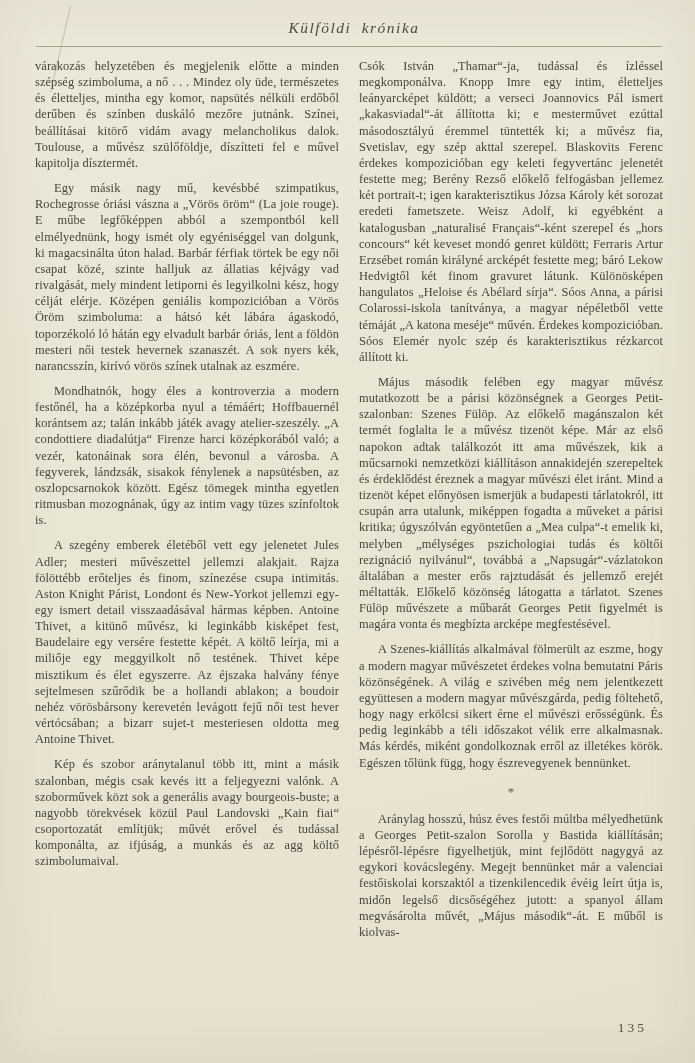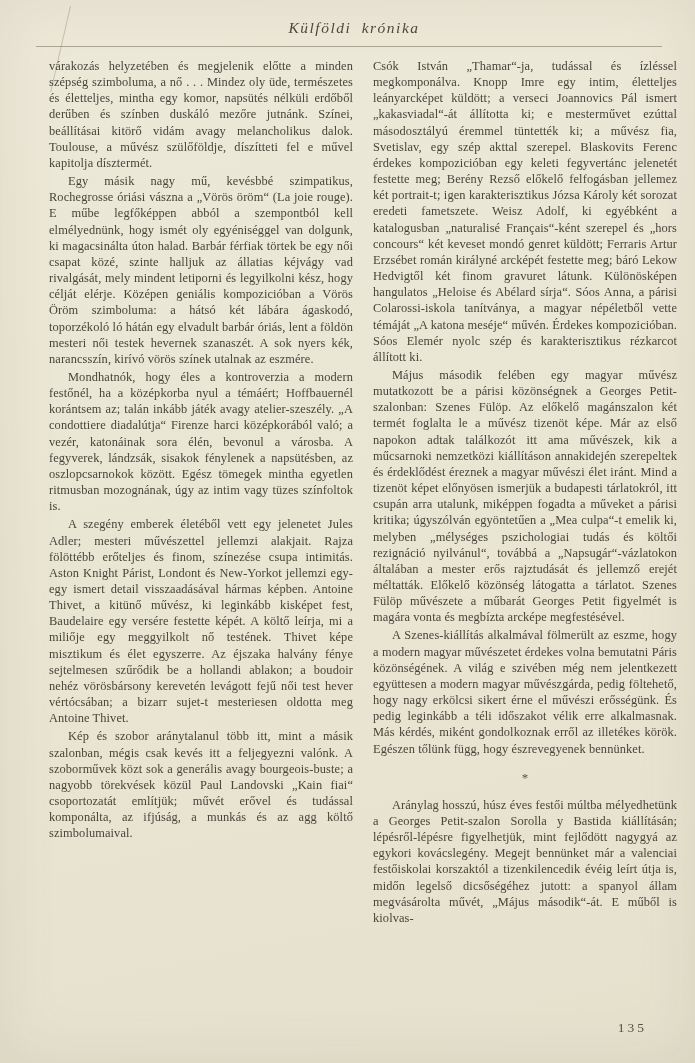--- a/index.html
+++ b/index.html
@@ -33,37 +33,37 @@
   .scratch {
     position: absolute;
     top: 6px; left: 70px;
     width: 1px; height: 88px;
     background: rgba(110,100,78,0.30);
     transform: rotate(13deg);
     transform-origin: top left;
   }
   .columns {
     position: absolute;
-    top: 58px; left: 49px;
+    top: 58px; left: 35px;
     width: 628px;
     display: flex;
     gap: 20px;
   }
   .col {
     flex: 1 1 0;
     min-width: 0;
     font-size: 12.4px;
     line-height: 16.15px;
     text-align: justify;
     letter-spacing: 0.1px;
     hyphens: auto;
     -webkit-hyphens: auto;
   }
   .para { margin: 0; text-indent: 19px; }
-  .para + .para { margin-top: 2px; }
+  .para + .para { margin-top: 9px; }
   .para.cont { text-indent: 0; }
   .star-sep {
     text-align: center;
     font-size: 13px;
     line-height: 13px;
     margin: 14px 0 13px;
     color: #55524a;
   }
   .page-number {
     position: absolute;

